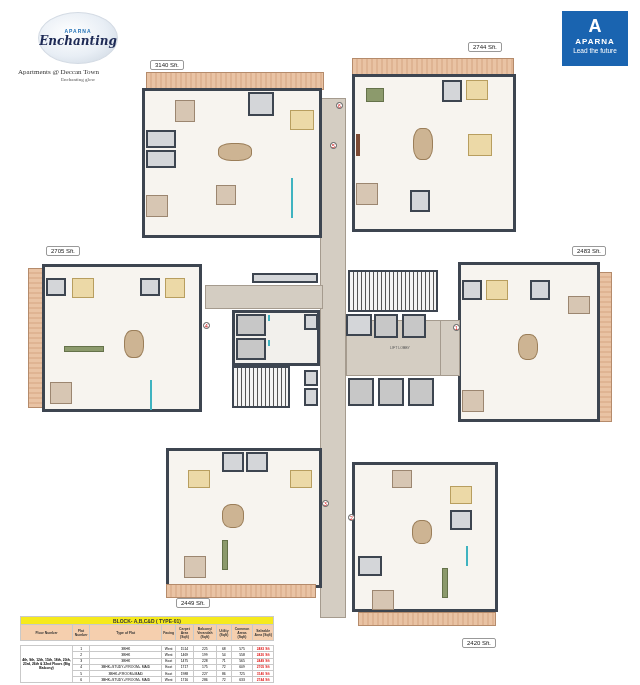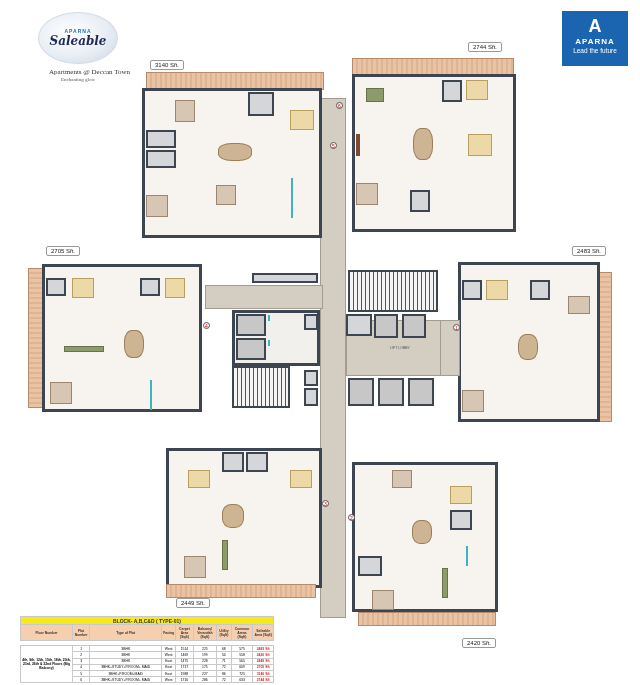--- a/index.html
+++ b/index.html
@@ -5,21 +5,21 @@
   * { box-sizing: border-box; margin: 0; padding: 0; }
   body { width: 640px; height: 685px; background: #ffffff; font-family: "Liberation Sans", sans-serif; position: relative; overflow: hidden; }
   .abs { position: absolute; }
 
   
   .moon-logo { left: 38px; top: 12px; width: 80px; height: 52px; border-radius: 50%;
     background: radial-gradient(ellipse at 40% 40%, #ffffff 0%, #e8eef5 55%, #c9d3de 100%);
     border: 1px solid #d4dbe4; display: flex; flex-direction: column; align-items: center; justify-content: center; }
   .moon-brand { font-size: 5px; font-weight: bold; color: #1f6fb5; letter-spacing: 1px; }
   .moon-name { font-family: "DejaVu Serif", serif; font-style: italic; font-weight: bold; font-size: 12px; color: #1e2a55; }
-  .moon-sub { left: 10px; top: 68px; width: 120px; text-align: right; font-family: "Liberation Serif", serif; font-size: 7px; color: #333; }
+  .moon-sub { left: 18px; top: 68px; width: 120px; text-align: left; font-family: "Liberation Serif", serif; font-size: 7px; color: #333; }
   .moon-tag { left: 18px; top: 77px; width: 120px; text-align: center; font-family: "Liberation Serif", serif; font-size: 5px; color: #555; }
 
   .aparna { left: 562px; top: 11px; width: 66px; height: 55px; background: #1a64b0; color: #fff; text-align: center; padding-top: 6px; }
   .aparna-a { font-size: 18px; font-weight: bold; line-height: 18px; }
   .aparna-name { font-size: 8px; font-weight: bold; letter-spacing: 1px; margin-top: 2px; }
   .aparna-tag { font-size: 6.5px; margin-top: 1px; }
 
   
   .unit { background: #f7f4ef; border: 3px solid #3d4550; }
   .balc { background: repeating-linear-gradient(90deg, #e9c3a4 0, #e9c3a4 3px, #dfb493 3px, #dfb493 5px); border: 1px solid #b58b6b; }
@@ -46,21 +46,21 @@
   .area-table .title { background: #f6ea1c; font-weight: bold; font-size: 5px; height: 8px; color: #333; }
   .area-table th { background: #f5cfae; font-weight: bold; color: #333; height: 16px; }
   .area-table .spacer td { height: 5px; border-left: none; border-right: none; }
   .red { color: #e0201f; font-weight: bold; }
 </style>
 </head>
 <body>
 
 <div class="abs moon-logo">
   <div class="moon-brand">APARNA</div>
-  <div class="moon-name">Saleable</div>
+  <div class="moon-name">Enchanting</div>
 </div>
 <div class="abs moon-sub">Apartments @ Deccan Town</div>
 <div class="abs moon-tag">Enchanting glow</div>
 
 <div class="abs aparna">
   <div class="aparna-a">A</div>
   <div class="aparna-name">APARNA</div>
   <div class="aparna-tag">Lead the future</div>
 </div>
 

